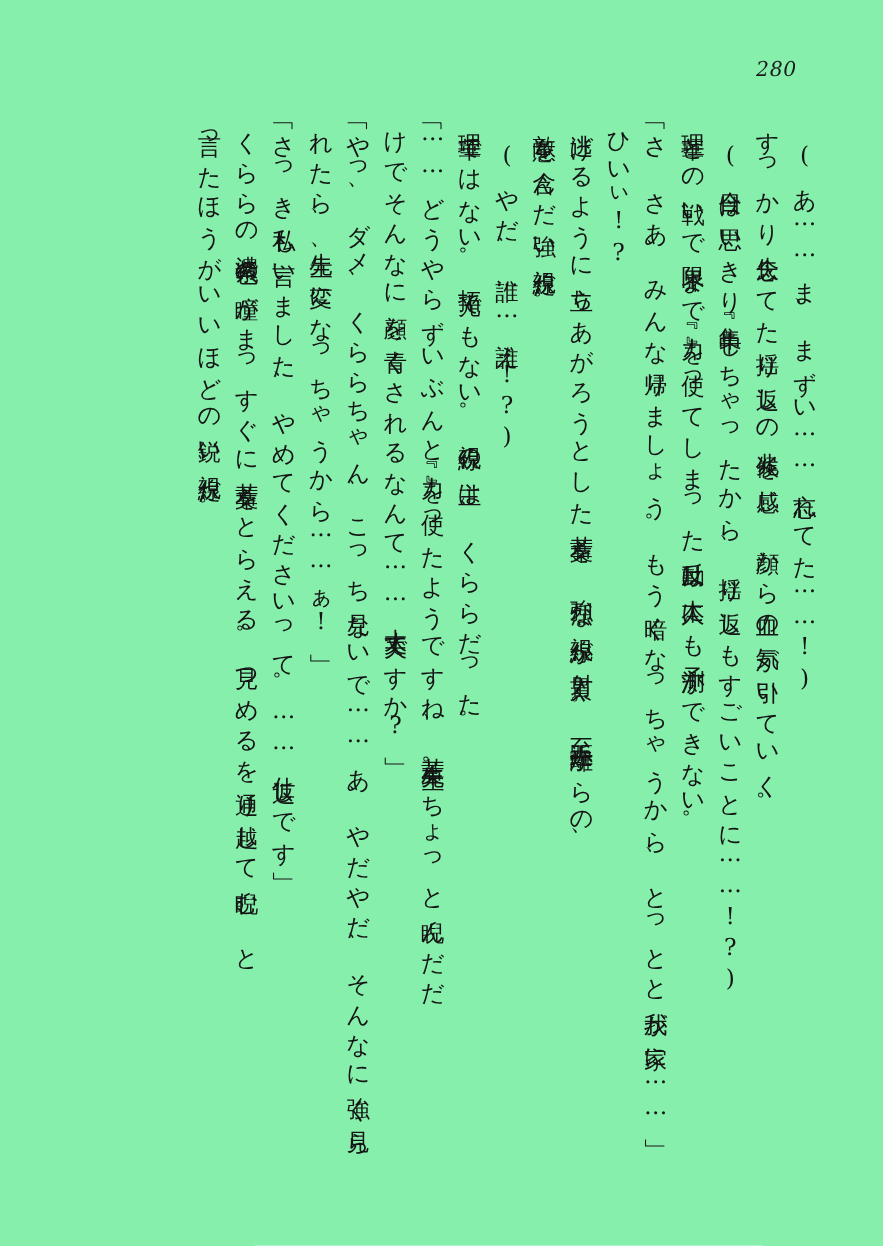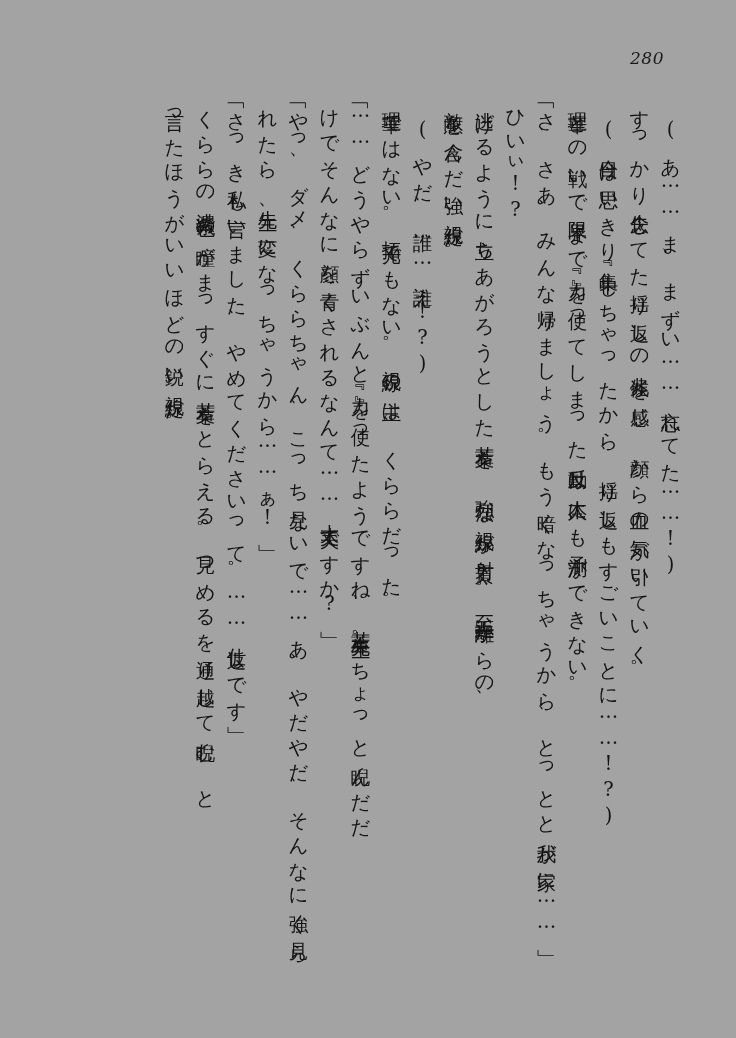--- a/index.html
+++ b/index.html
@@ -11,21 +11,21 @@
     width: 736px;
     height: 1038px;
     font-family: "DejaVu Serif", "Liberation Serif", serif;
     color: #111111;
     overflow: hidden;
   }
   .page {
     position: relative;
     width: 736px;
     height: 1038px;
-    background: #a3a3a3;
+    background: #86efac;
     box-sizing: border-box;
   }
   .page-number {
     position: absolute;
     top: 48px;
     right: 72px;
     font-family: "DejaVu Serif", "Liberation Serif", serif;
     font-style: italic;
     font-size: 17px;
     color: #1a1a1a;

